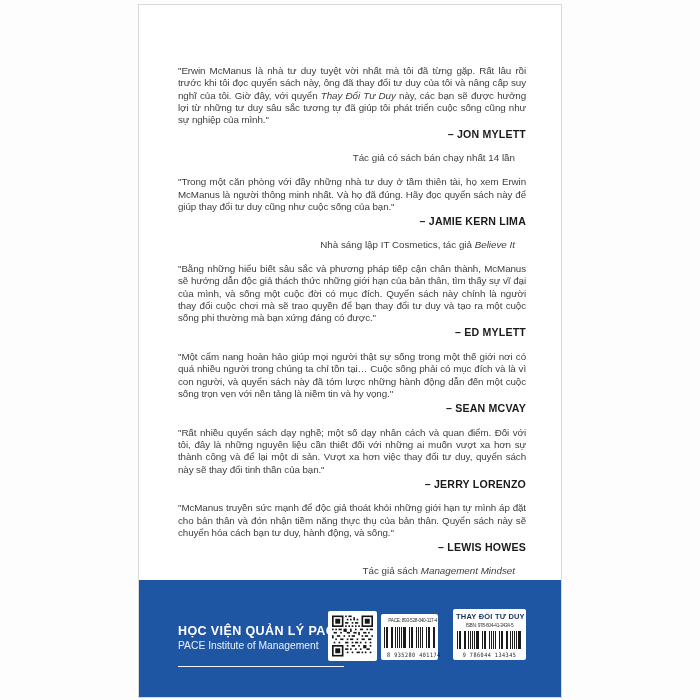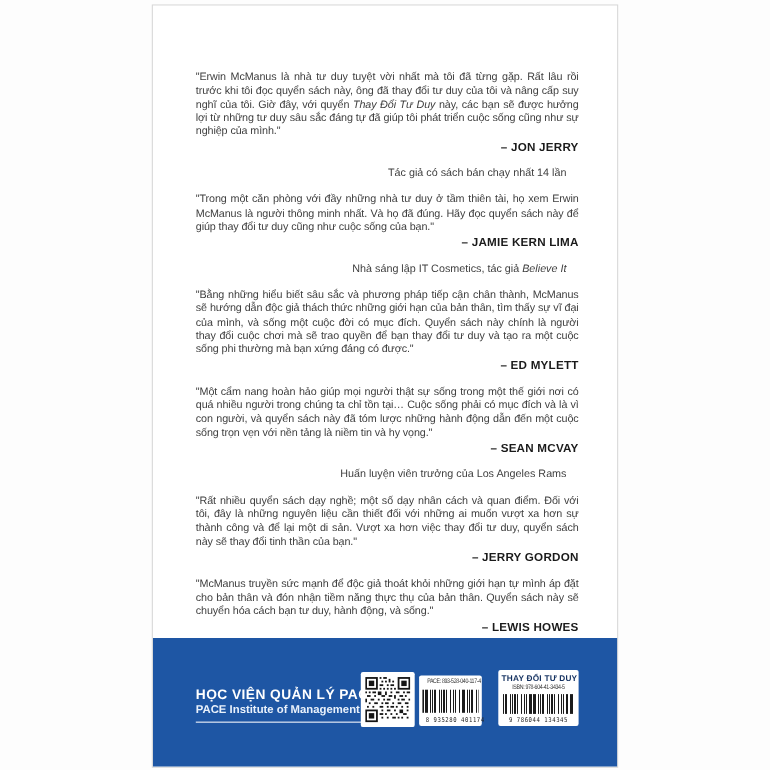--- a/index.html
+++ b/index.html
@@ -13,22 +13,22 @@
               color:#3e3e3e;text-align:justify;}
   .quote-text i{font-style:italic;}
   .quote-author{margin:2px 0 0 0;font-size:10.6px;line-height:12.5px;font-weight:bold;
                 color:#1a1a1a;text-align:right;letter-spacing:.2px;}
   .quote-role{margin:11px;font-size:9.8px;line-height:12.3px;color:#3e3e3e;text-align:right;}
   .quote-role i{font-style:italic;}
 
   .footer{position:absolute;left:0;bottom:0;width:424px;height:117px;background:#1e56a4;z-index:2;}
   .pub{position:absolute;left:39px;top:44px;}
   .pub-title{font-size:12.5px;font-weight:bold;color:#ffffff;letter-spacing:.4px;white-space:nowrap;}
-  .pub-sub{font-size:10.3px;color:#e9f1fb;margin-top:2px;padding-bottom:5px;
-           border-bottom:1px solid #f2f6fb;white-space:nowrap;font-weight:bold;}
+  .pub-sub{font-size:10.3px;color:#e9f1fb;margin-top:2px;padding-bottom:15px;
+           border-bottom:1px solid #f2f6fb;white-space:nowrap;}
 
   .label{position:absolute;background:#ffffff;border-radius:2px;box-sizing:border-box;}
   .qr{left:189px;top:31px;width:49px;height:50px;padding:4px;}
   .qr svg{display:block;width:100%;height:100%;}
 
   .pace-label{left:242px;top:34px;width:57px;height:46px;padding:3px 2px 2px 2px;
               display:flex;flex-direction:column;justify-content:space-between;text-align:center;}
   .isbn-label{left:314px;top:29px;width:73px;height:51px;padding:3px 3px 2px 3px;
               display:flex;flex-direction:column;justify-content:space-between;text-align:center;}
   .tiny{font-size:6px;letter-spacing:-0.4px;color:#333;white-space:nowrap;line-height:7px;}
@@ -45,45 +45,44 @@
 </style>
 </head>
 <body>
 
 <div class="page">
   <div class="cover">
 
     <div class="quotes">
 
       <div class="quote-block">
-        <p class="quote-text"><span>"Erwin McManus là nhà tư duy tuyệt vời nhất mà tôi đã từng gặp. Rất lâu rồi trước khi tôi đọc quyển sách này, ông đã thay đổi tư duy của tôi và nâng cấp suy nghĩ của tôi. Giờ đây, với quyển </span><i>Thay Đổi Tư Duy</i><span> này, các bạn sẽ được hưởng lợi từ những tư duy sâu sắc đáng tự đã giúp tôi phát triển cuộc sống cũng như sự nghiệp của mình."</span></p>
-        <p class="quote-author">– JON JERRY</p>
+        <p class="quote-text"><span>"Erwin McManus là nhà tư duy tuyệt vời nhất mà tôi đã từng gặp. Rất lâu rồi trước khi tôi đọc quyển sách này, ông đã thay đổi tư duy của tôi và nâng cấp suy nghĩ của tôi. Giờ đây, với quyển </span><i>Thay Đổi Tư Duy</i><span> này, các bạn sẽ được hưởng lợi từ những tư duy sâu sắc tương tự đã giúp tôi phát triển cuộc sống cũng như sự nghiệp của mình."</span></p>
+        <p class="quote-author">– JON MYLETT</p>
         <p class="quote-role"><span>Tác giả có sách bán chạy nhất 14 lần</span><i></i><span></span></p>
       </div>
 
       <div class="quote-block">
         <p class="quote-text"><span>"Trong một căn phòng với đầy những nhà tư duy ở tầm thiên tài, họ xem Erwin McManus là người thông minh nhất. Và họ đã đúng. Hãy đọc quyển sách này để giúp thay đổi tư duy cũng như cuộc sống của bạn."</span><i></i><span></span></p>
         <p class="quote-author">– JAMIE KERN LIMA</p>
         <p class="quote-role"><span>Nhà sáng lập IT Cosmetics, tác giả </span><i>Believe It</i><span></span></p>
       </div>
 
       <div class="quote-block">
         <p class="quote-text"><span>"Bằng những hiểu biết sâu sắc và phương pháp tiếp cận chân thành, McManus sẽ hướng dẫn độc giả thách thức những giới hạn của bản thân, tìm thấy sự vĩ đại của mình, và sống một cuộc đời có mục đích. Quyển sách này chính là người thay đổi cuộc chơi mà sẽ trao quyền để bạn thay đổi tư duy và tạo ra một cuộc sống phi thường mà bạn xứng đáng có được."</span><i></i><span></span></p>
         <p class="quote-author">– ED MYLETT</p>
       </div>
 
       <div class="quote-block">
         <p class="quote-text"><span>"Một cẩm nang hoàn hảo giúp mọi người thật sự sống trong một thế giới nơi có quá nhiều người trong chúng ta chỉ tồn tại… Cuộc sống phải có mục đích và là vì con người, và quyển sách này đã tóm lược những hành động dẫn đến một cuộc sống trọn vẹn với nền tảng là niềm tin và hy vọng."</span><i></i><span></span></p>
         <p class="quote-author">– SEAN MCVAY</p>
-        <p class="quote-role"><span>Huấn luyện viên trưởng của Los Angeles Rams</span><i></i><span></span></p>
       </div>
 
       <div class="quote-block">
         <p class="quote-text"><span>"Rất nhiều quyển sách dạy nghề; một số dạy nhân cách và quan điểm. Đối với tôi, đây là những nguyên liệu cần thiết đối với những ai muốn vượt xa hơn sự thành công và để lại một di sản. Vượt xa hơn việc thay đổi tư duy, quyển sách này sẽ thay đổi tinh thần của bạn."</span><i></i><span></span></p>
-        <p class="quote-author">– JERRY GORDON</p>
+        <p class="quote-author">– JERRY LORENZO</p>
       </div>
 
       <div class="quote-block">
         <p class="quote-text"><span>"McManus truyền sức mạnh để độc giả thoát khỏi những giới hạn tự mình áp đặt cho bản thân và đón nhận tiềm năng thực thụ của bản thân. Quyển sách này sẽ chuyển hóa cách bạn tư duy, hành động, và sống."</span><i></i><span></span></p>
         <p class="quote-author">– LEWIS HOWES</p>
         <p class="quote-role"><span>Tác giả sách </span><i>Management Mindset</i><span></span></p>
       </div>
 
     </div>
 

